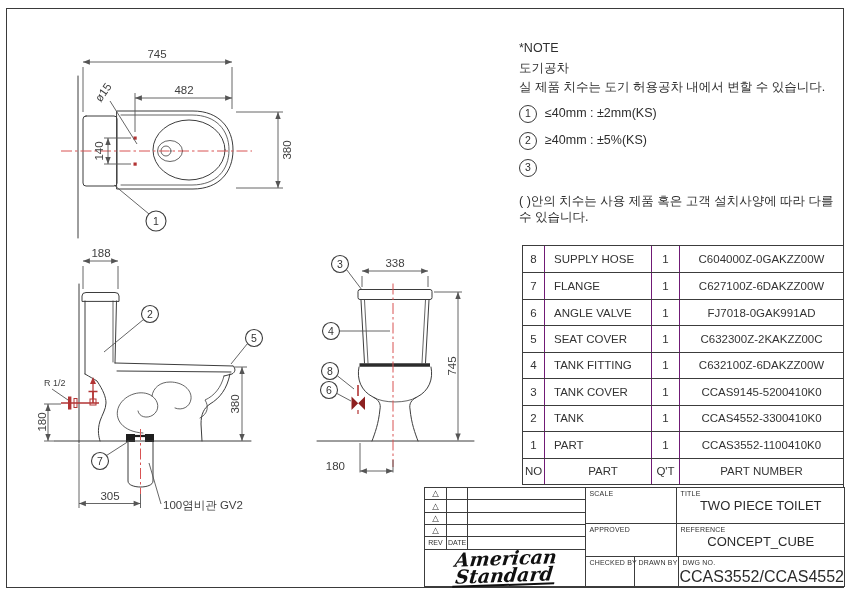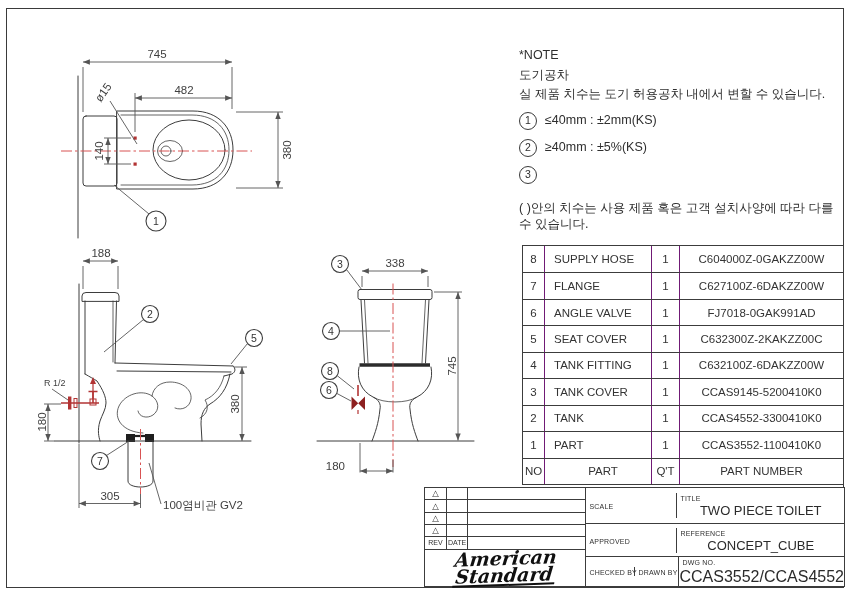--- a/index.html
+++ b/index.html
@@ -15,21 +15,21 @@
   svg .thin{stroke-width:0.8;}
   svg .dim{stroke:#555;stroke-width:0.9;fill:none;}
   svg .cl{stroke:#d85353;stroke-width:1;fill:none;stroke-dasharray:11 3 2.5 3;}
   svg .red{stroke:#b23333;fill:none;}
   svg text.dt{font-size:11.5px;fill:#3f3f3f;}
   svg text.sm{font-size:9px;fill:#3f3f3f;}
   svg circle.co{fill:#fff;stroke:#3d3d3d;stroke-width:1.1;}
   svg text.con{font-size:10.5px;fill:#333;text-anchor:middle;}
 
   
-  .note{position:absolute;left:519px;top:47px;width:326px;font-size:12.5px;color:#2e2e2e;line-height:1.32;}
+  .note{position:absolute;left:519px;top:40px;width:326px;font-size:12.5px;color:#2e2e2e;line-height:1.32;}
   .note .nl{margin-bottom:3px;}
   .note-item{display:flex;align-items:center;gap:8px;margin-top:9px;}
   .circ{width:16px;height:16px;border:1.2px solid #3a3a3a;border-radius:50%;
     display:inline-flex;align-items:center;justify-content:center;
     font-size:10.5px;flex:0 0 auto;color:#2e2e2e;}
   .note-foot{margin-top:16px;}
 
   
   .ptable{position:absolute;left:522px;top:245px;width:322px;height:240px;
     display:grid;grid-template-rows:repeat(9,1fr);
@@ -49,21 +49,21 @@
   .rev-cell{border-left:1px solid #3c3c3c;display:flex;align-items:center;justify-content:center;
     font-size:7px;overflow:hidden;}
   .rev-cell:first-child{border-left:none;}
   .tri{font-size:8.5px;line-height:1;color:#2f2f2f;}
   .logo-area{flex:1;display:flex;align-items:center;justify-content:center;}
   .logo{font-family:"DejaVu Serif",serif;font-style:italic;font-weight:bold;
     font-size:19px;line-height:0.88;color:#101010;text-align:center;
     transform:rotate(-2deg) skewX(-8deg);}
   .logo .l2{border-bottom:2.5px solid #101010;padding-bottom:1px;}
   .tb-right{flex:1;display:flex;flex-direction:column;}
-  .tb-row{display:flex;border-bottom:1px solid #3c3c3c;box-sizing:border-box;align-items:center;}
+  .tb-row{display:flex;border-bottom:1px solid #3c3c3c;box-sizing:border-box;}
   .tb-r1{height:37px;}
   .tb-r2{height:33px;}
   .tb-r3{flex:1;border-bottom:none;}
   .tb-cell{position:relative;box-sizing:border-box;border-left:1px solid #3c3c3c;}
   .tb-cell:first-child{border-left:none;}
   .cell-label{font-size:7px;padding:2px 0 0 3px;letter-spacing:0.2px;white-space:nowrap;}
   .cell-value{text-align:center;font-size:13px;color:#2b2b2b;margin-top:1px;white-space:nowrap;}
   .w-scale{width:90px;}
   .w-title{flex:1;}
   .w-chk{width:48px;}

